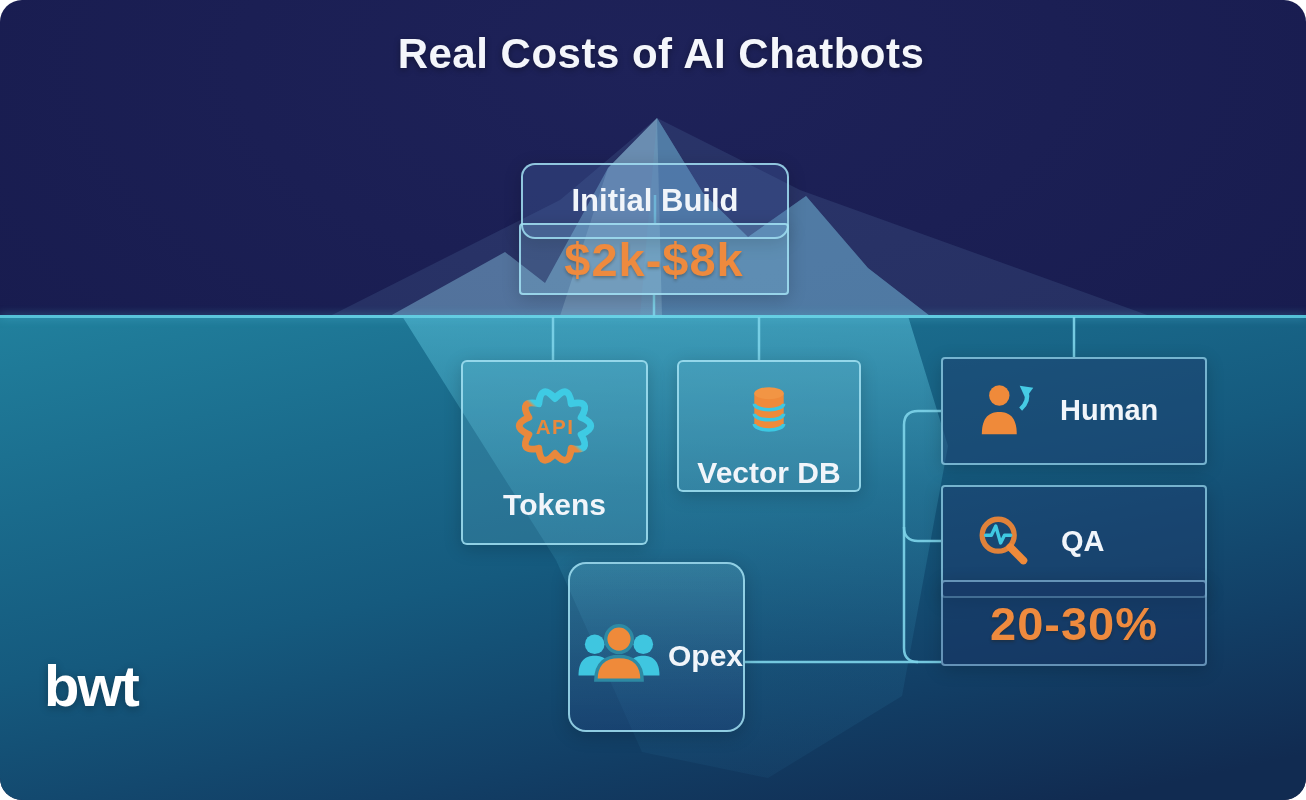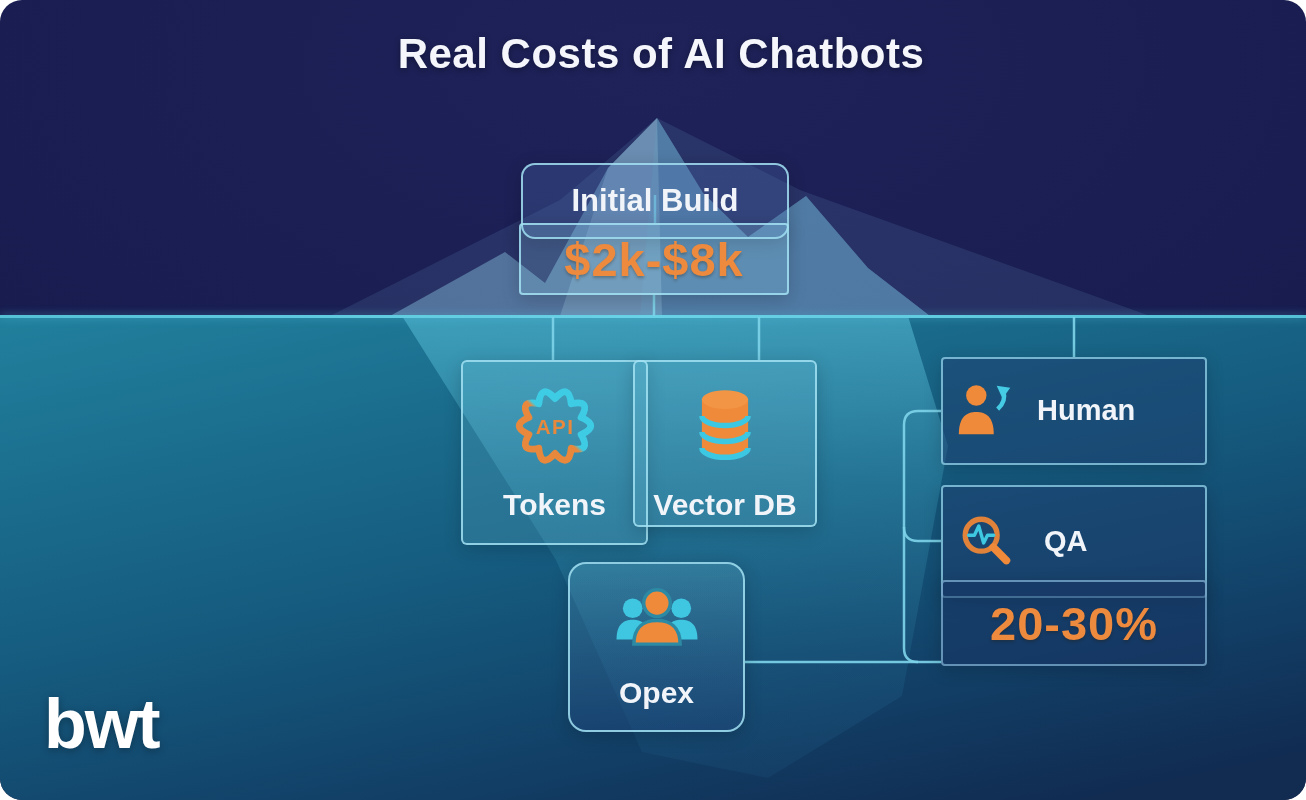--- a/index.html
+++ b/index.html
@@ -45,37 +45,37 @@
     background:rgba(78,116,180,.28);font-size:31px;margin-top:44px;}
   .box-price{left:519px;top:223px;width:270px;height:72px;
     background:rgba(150,222,242,.20);}
   .price-text,.pct-text{
     font-size:47px;font-weight:800;color:#ee8a3e;
     text-shadow:0 2px 3px rgba(40,30,10,.30);letter-spacing:1px;
   }
   .box-square{background:rgba(150,228,246,.15);border-radius:6px;
     flex-direction:column;justify-content:flex-start;}
   .box-tokens{left:461px;top:360px;width:187px;height:185px;}
-  .box-vectordb{left:633px;top:360px;width:184px;height:167px;}
+  .box-vectordb{left:677px;top:360px;width:184px;height:132px;}
   .box-opex{left:568px;top:562px;width:177px;height:170px;border-radius:18px;
     background:linear-gradient(180deg,rgba(150,228,246,.17) 0%,rgba(36,70,128,.34) 100%);
-    flex-direction:column;justify-content:flex-start;}
+    justify-content:flex-start;}
   .sq-icon{margin-top:20px;}
   .sq-label{margin-top:18px;font-size:30px;}
   .box-right{left:941px;width:266px;background:rgba(28,62,110,.52);
     justify-content:flex-start;border-color:rgba(150,214,236,.75);}
-  .box-human{top:357px;height:108px;padding-left:10px;gap:18px;}
-  .box-qa{top:485px;height:113px;padding-left:13px;gap:26px;}
+  .box-human{top:357px;height:108px;padding-left:33px;gap:18px;}
+  .box-qa{top:485px;height:113px;padding-left:30px;gap:26px;}
   .box-pct{top:580px;height:86px;background:rgba(24,52,100,.55);
     border-color:rgba(135,185,218,.7);justify-content:center;}
   .two-line{font-size:29px;line-height:1.14;}
   .qa-label{font-size:29px;}
   .logo{
-    position:absolute;left:44px;top:684px;
-    font-size:70px;font-weight:700;color:#ffffff;letter-spacing:-2px;
+    position:absolute;left:44px;top:652px;
+    font-size:58px;font-weight:700;color:#ffffff;letter-spacing:-2px;
     text-shadow:0 2px 8px rgba(0,0,0,.3);
   }
 </style>
 </head>
 <body>
 
 <div class="canvas">
 
   <svg class="berg-above" width="1306" height="316" viewBox="0 0 1306 316">
     <polygon points="330,316 560,200 657,118 800,190 1150,316" fill="rgba(120,170,210,.14)"></polygon>

